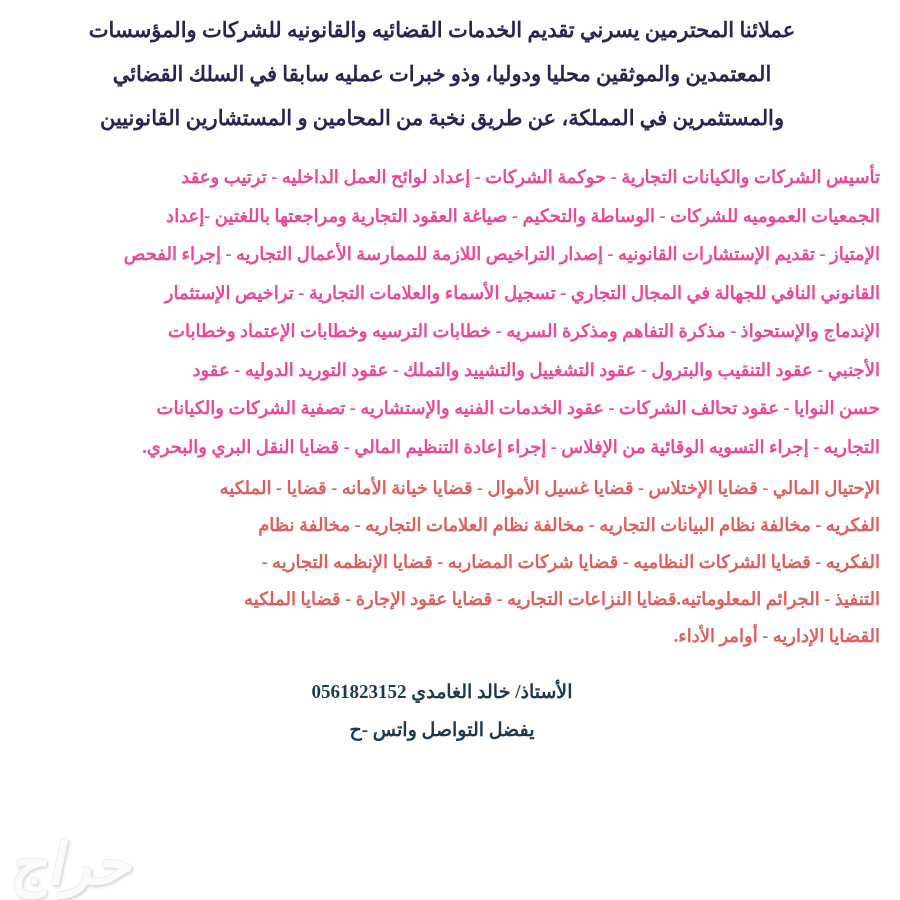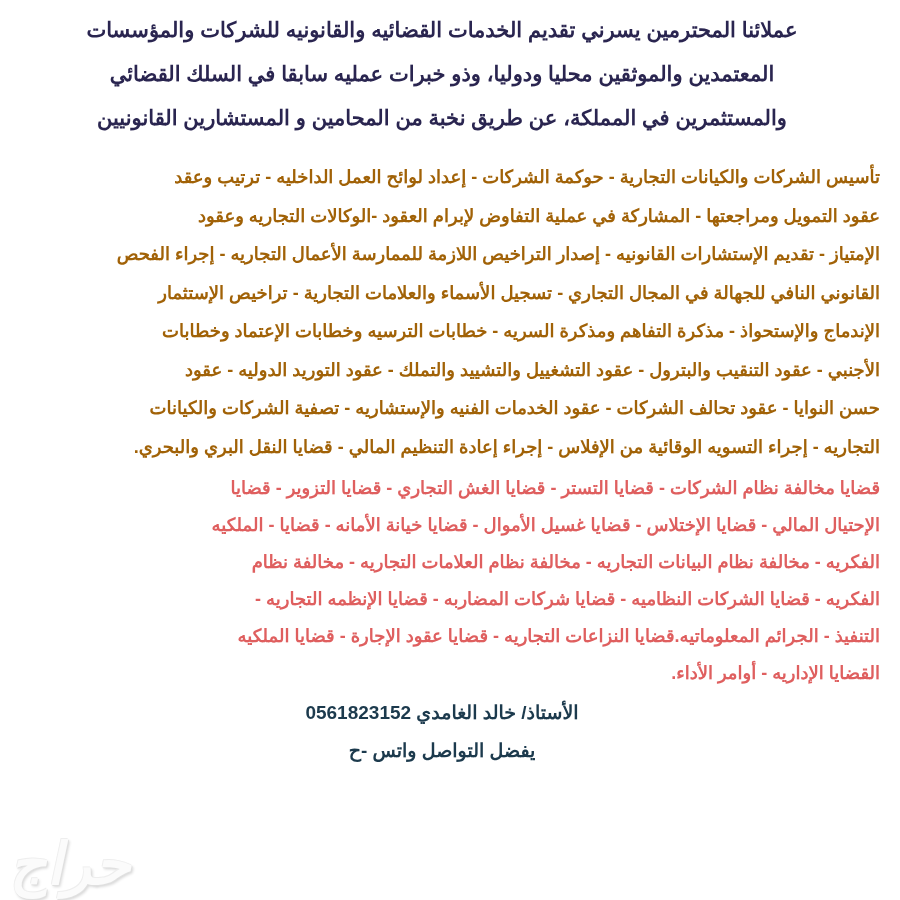--- a/index.html
+++ b/index.html
@@ -7,55 +7,55 @@
     padding: 0;
     background: #ffffff;
   }
   .page {
     position: relative;
     width: 900px;
     height: 900px;
     background: #ffffff;
     overflow: hidden;
     direction: rtl;
-    font-family: Liberation Sans, sans-serif;
+    font-family: Liberation Serif, serif;
     font-weight: bold;
     box-sizing: border-box;
     padding: 8px 20px 0 4px;
   }
   .line {
     white-space: nowrap;
     overflow: visible;
   }
   
   .intro {
     color: #2a2550;
     font-size: 21px;
     line-height: 44px;
     text-align: center;
   }
   
   .services {
     margin-top: 18px;
-    color: #a16207;
+    color: #ec4899;
     font-size: 18px;
     line-height: 38.5px;
     text-align: right;
   }
   
   .cases {
     margin-top: 4px;
     color: #df5f5f;
     font-size: 18px;
     line-height: 37px;
     text-align: right;
   }
   
   .contact {
-    margin-top: 2px;
+    margin-top: 18px;
     color: #1c3a4d;
     font-size: 19px;
     line-height: 38px;
     text-align: center;
   }
   
   .watermark {
     position: absolute;
     left: 14px;
     bottom: 2px;
@@ -79,31 +79,30 @@
 <div class="page">
 
   <div class="intro">
     <div class="line">عملائنا المحترمين يسرني تقديم الخدمات القضائيه والقانونيه للشركات والمؤسسات</div>
     <div class="line">المعتمدين والموثقين محليا ودوليا، وذو خبرات عمليه سابقا في السلك القضائي</div>
     <div class="line">والمستثمرين في المملكة، عن طريق  نخبة من المحامين و المستشارين القانونيين</div>
   </div>
 
   <div class="services">
     <div class="line">تأسيس الشركات والكيانات التجارية - حوكمة الشركات - إعداد لوائح العمل الداخليه - ترتيب وعقد</div>
-    <div class="line">عقود التمويل ومراجعتها - المشاركة في عملية التفاوض لإبرام العقود -الوكالات التجاريه وعقود</div>
+    <div class="line">الجمعيات العموميه للشركات - الوساطة والتحكيم - صياغة العقود التجارية ومراجعتها باللغتين -إعداد</div>
     <div class="line">الإمتياز - تقديم الإستشارات القانونيه - إصدار التراخيص اللازمة للممارسة الأعمال التجاريه - إجراء الفحص</div>
     <div class="line">القانوني النافي للجهالة في المجال التجاري - تسجيل الأسماء والعلامات التجارية - تراخيص الإستثمار</div>
     <div class="line">الإندماج والإستحواذ - مذكرة التفاهم ومذكرة السريه - خطابات الترسيه وخطابات الإعتماد وخطابات</div>
     <div class="line">الأجنبي - عقود التنقيب والبترول - عقود التشغييل والتشييد والتملك - عقود التوريد الدوليه - عقود</div>
     <div class="line">حسن النوايا - عقود تحالف الشركات - عقود الخدمات الفنيه والإستشاريه - تصفية الشركات والكيانات</div>
     <div class="line">التجاريه - إجراء التسويه الوقائية من الإفلاس - إجراء إعادة التنظيم المالي - قضايا النقل البري والبحري.</div>
   </div>
 
   <div class="cases">
-    <div class="line">قضايا مخالفة نظام الشركات  - قضايا التستر - قضايا الغش التجاري - قضايا التزوير - قضايا</div>
     <div class="line">الإحتيال المالي - قضايا الإختلاس - قضايا غسيل الأموال - قضايا خيانة الأمانه - قضايا - الملكيه</div>
     <div class="line">الفكريه - مخالفة نظام البيانات التجاريه - مخالفة نظام العلامات التجاريه - مخالفة نظام</div>
     <div class="line">الفكريه - قضايا الشركات النظاميه - قضايا شركات المضاربه - قضايا الإنظمه التجاريه -</div>
     <div class="line">التنفيذ - الجرائم المعلوماتيه.قضايا النزاعات التجاريه - قضايا عقود الإجارة - قضايا الملكيه</div>
     <div class="line">القضايا الإداريه - أوامر الأداء.</div>
   </div>
 
   <div class="contact">
     <div class="line">الأستاذ/ خالد الغامدي 0561823152</div>
     <div class="line">يفضل التواصل واتس -ح</div>

